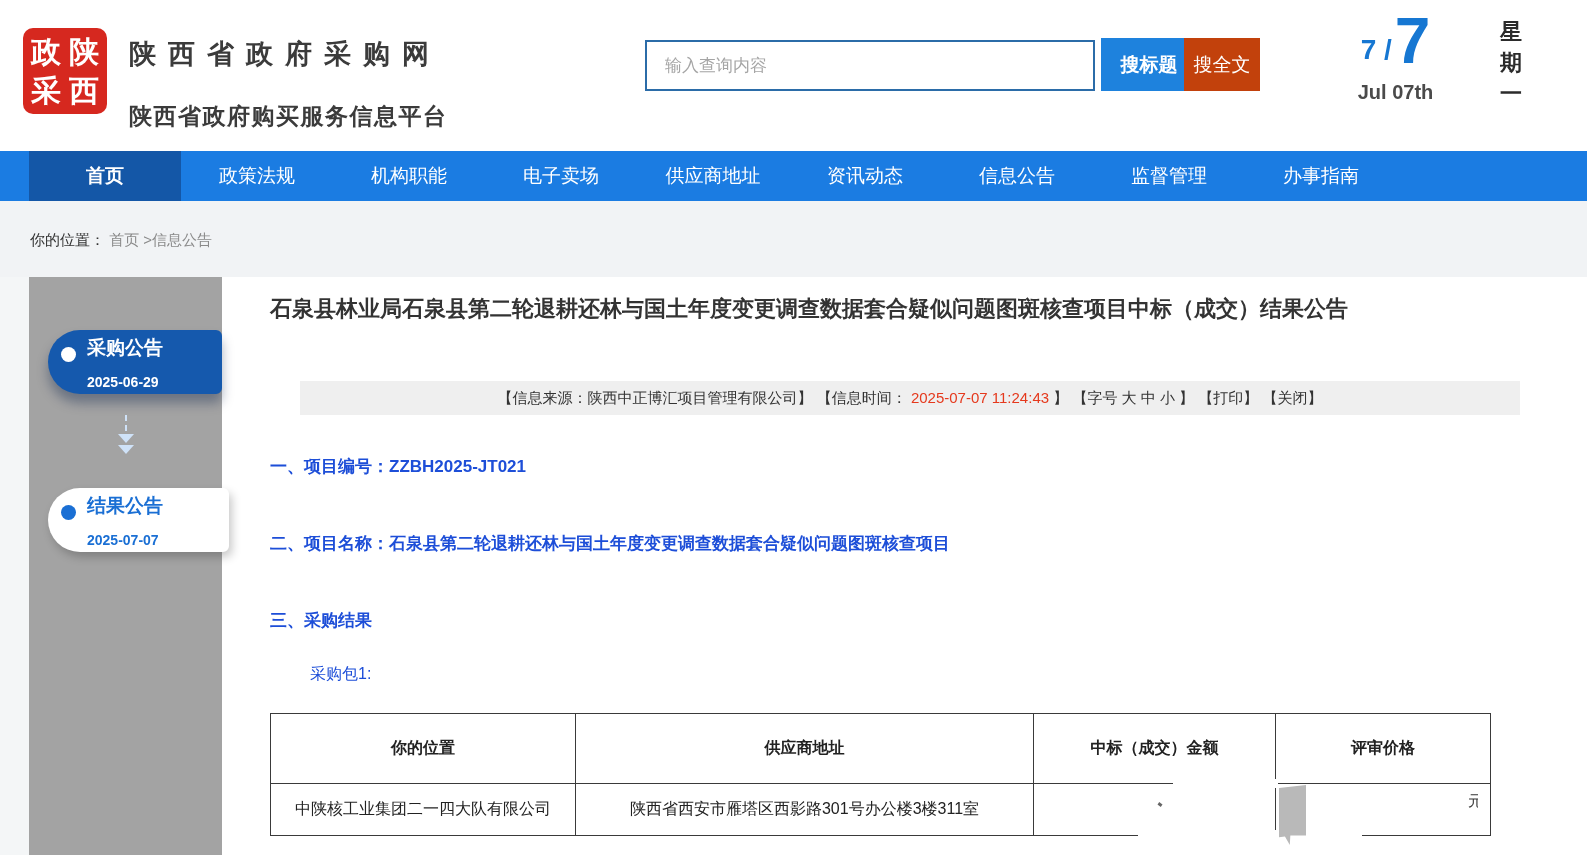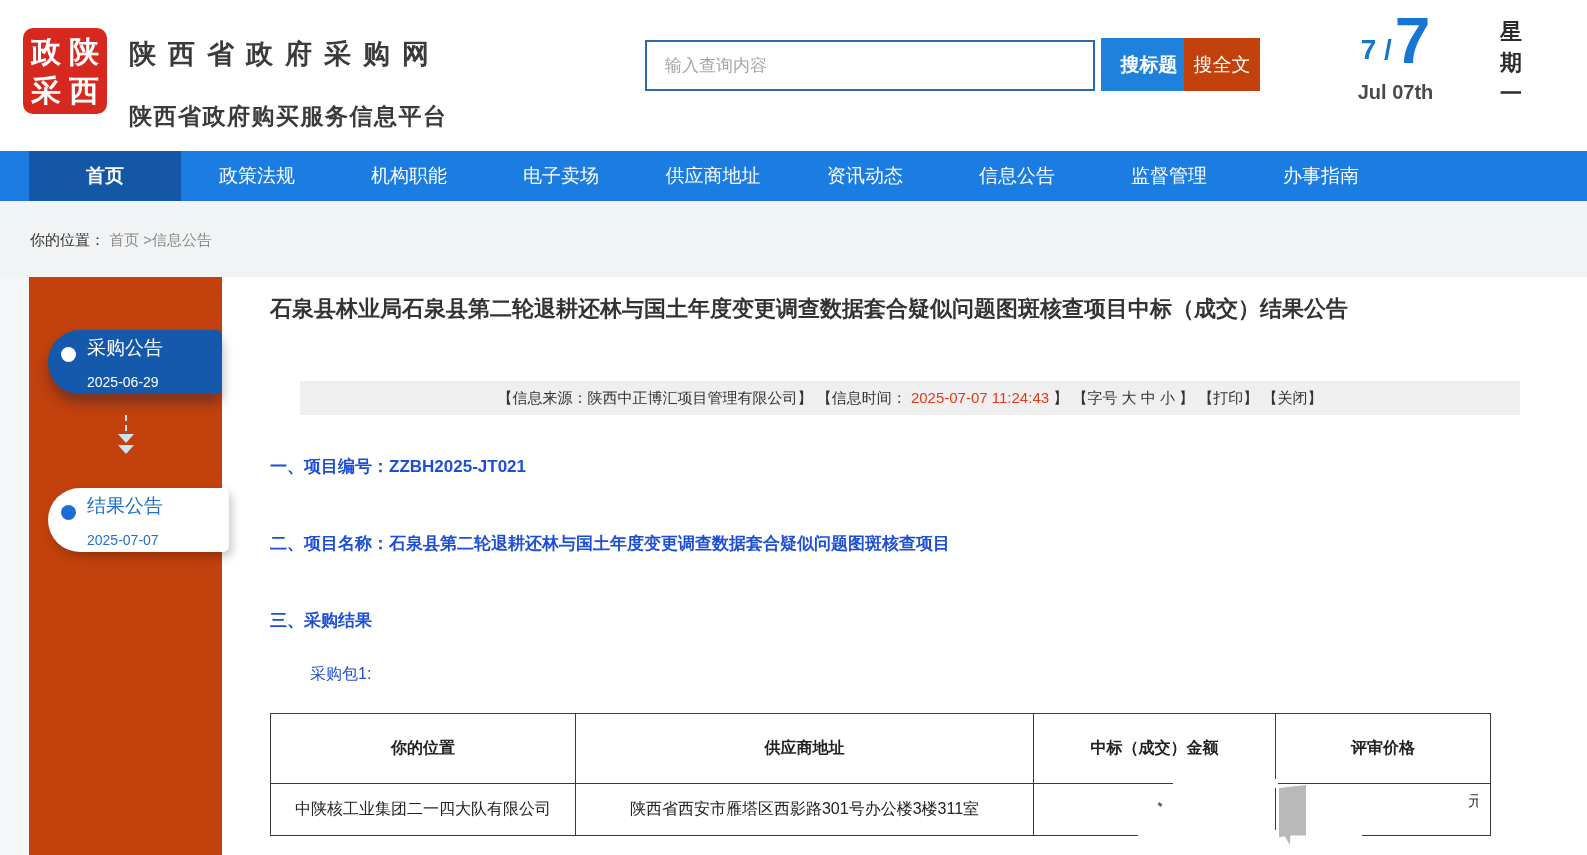--- a/index.html
+++ b/index.html
@@ -43,21 +43,21 @@
   
   .crumb-strip { width:100%; height:76px; background:#f1f3f5; }
   .crumb { padding:30px 0 0 30px; font-size:15px; }
   .crumb .prefix { color:#333; }
   .crumb a { color:#8a8a8a; text-decoration:none; cursor:pointer; }
   .crumb .sep { color:#8a8a8a; }
 
   
   .main { position:relative; width:100%; height:578px; background:#fff; }
   .left-gray { position:absolute; left:0; top:0; width:29px; height:100%; background:#f4f6f7; }
-  .sidebar { position:absolute; left:29px; top:0; width:193px; height:100%; background:#c2410c; }
+  .sidebar { position:absolute; left:29px; top:0; width:193px; height:100%; background:#a3a3a3;font-weight:bold; }
   .pill { position:absolute; left:19px; height:64px; display:flex; align-items:center;
           border-radius:32px 6px 6px 32px; padding-left:13px; cursor:pointer; }
   .pill-dark { top:53px; width:174px; background:#1559ad; box-shadow:0 9px 12px rgba(0,25,70,.35); }
   .pill-light { top:211px; width:181px; background:#fff; box-shadow:3px 5px 10px rgba(0,0,0,.22); }
   .pill .dot { width:15px; height:15px; border-radius:50%; flex:0 0 auto; margin-right:11px; margin-bottom:16px; }
   .pill-dark .dot { background:#fff; }
   .pill-light .dot { background:#1a6fd4; }
   .pill .txt { display:flex; flex-direction:column; }
   .pill .lbl { font-size:19px; }
   .pill .dt { font-size:14px; margin-top:13px; }

